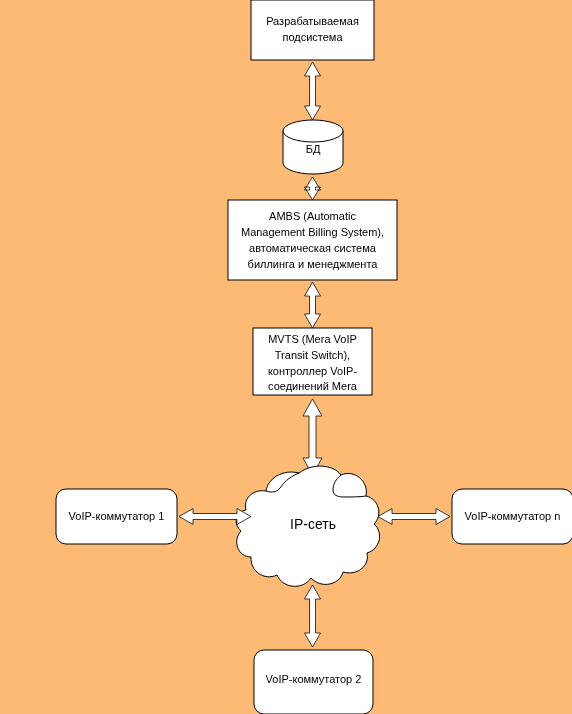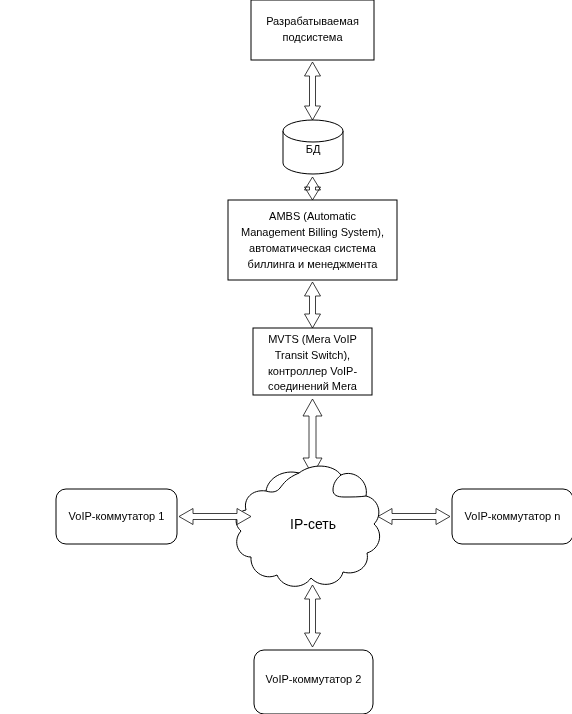--- a/index.html
+++ b/index.html
@@ -11,21 +11,21 @@
   body {
     width: 572px;
     height: 714px;
     overflow: hidden;
     font-family: "Liberation Sans", sans-serif;
   }
   #diagram-root {
     position: relative;
     width: 572px;
     height: 714px;
-    background: #ffffff;
+    background: #fdba74;
   }
   svg.diagram {
     display: block;
     width: 572px;
     height: 714px;
   }
   .node-shape {
     fill: #ffffff;
     stroke: #000000;
     stroke-width: 1;

